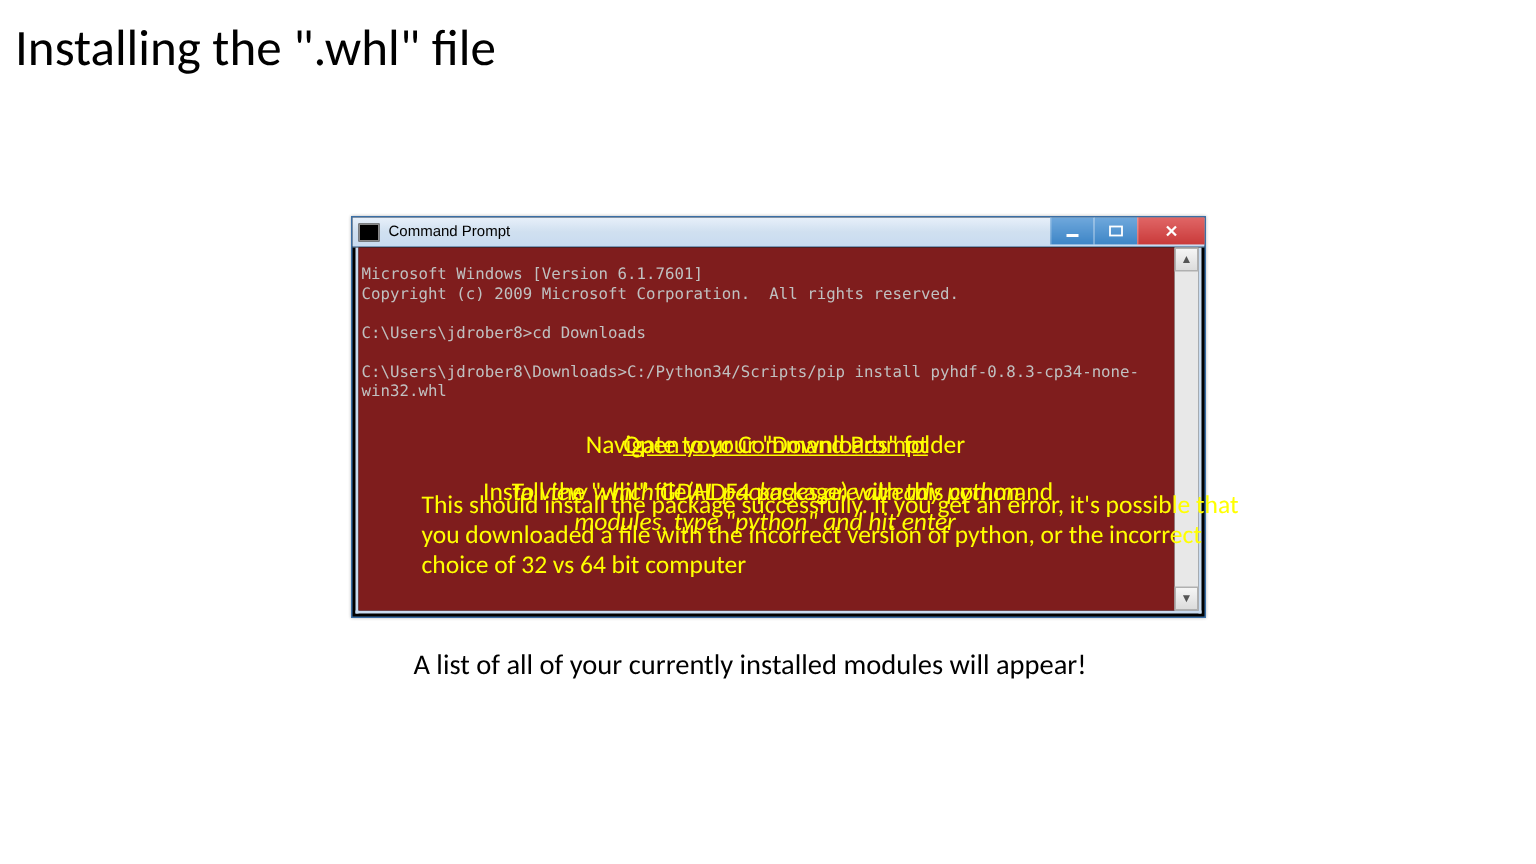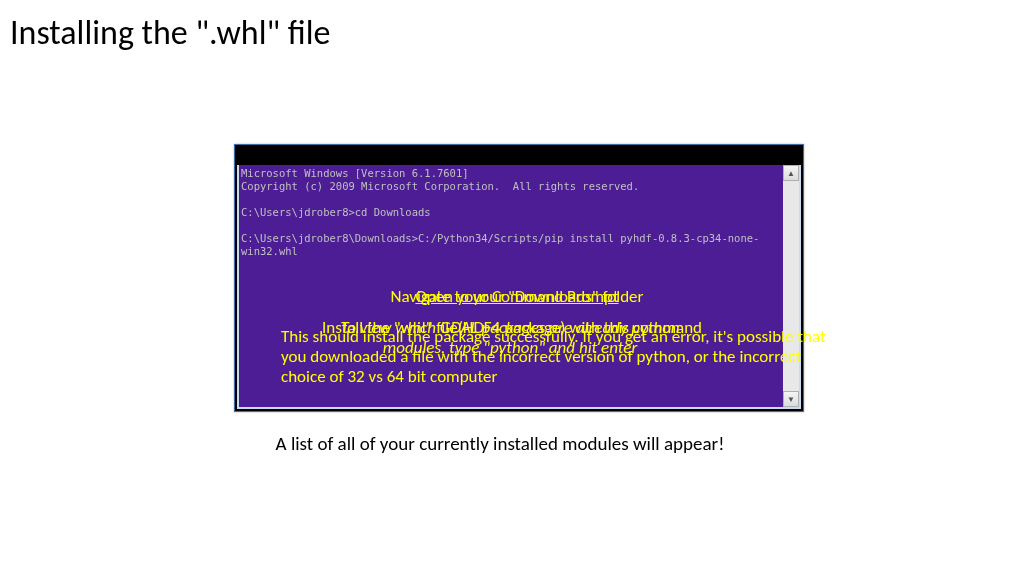--- a/index.html
+++ b/index.html
@@ -78,26 +78,26 @@
     left: 2px;
     right: 2px;
     bottom: 2px;
     background: #000000;
     border: 2px solid #c8dbf0;
     border-top: none;
   }
   .cmd-content {
     position: absolute;
     top: 0; left: 0; right: 16px; bottom: 0;
-    background: #4c1d95;
+    background: #7f1d1d;
     font-family: "Lucida Console", Consolas, monospace;
     font-size: 10.5px;
     color: #c0c0c0;
     line-height: 13px;
-    padding: 2px 2px;
+    padding: 12px 2px;
     white-space: pre-wrap;
   }
   .scrollbar {
     position: absolute;
     top: 0; right: 0; bottom: 0;
     width: 16px;
     background: #e8e8e8;
   }
   .scroll-btn {
     width: 16px; height: 16px;
@@ -129,20 +129,42 @@
     font-size: 19px;
     color: #000000;
   }
 </style>
 </head>
 <body>
 
 <div class="page-title">Installing the ".whl" file</div>
 
 <div class="cmd-window">
+  <div class="title-bar">
+    <div class="title-bar-icon"></div>
+    <div class="title-bar-text">Command Prompt</div>
+    <div class="window-controls">
+      <div class="win-btn min">
+        <svg width="10" height="8" viewBox="0 0 10 8">
+            <rect x="1" y="6" width="8" height="2" fill="#fff"></rect>
+          </svg>
+      </div>
+      <div class="win-btn max">
+        <svg width="10" height="8" viewBox="0 0 10 8">
+            <rect x="1" y="1" width="8" height="6" fill="none" stroke="#fff" stroke-width="1.2"></rect>
+          </svg>
+      </div>
+      <div class="win-btn close">
+        <svg width="10" height="8" viewBox="0 0 10 8">
+            <line x1="2" y1="1" x2="8" y2="7" stroke="#fff" stroke-width="1.5"></line>
+            <line x1="8" y1="1" x2="2" y2="7" stroke="#fff" stroke-width="1.5"></line>
+          </svg>
+      </div>
+    </div>
+  </div>
   <div class="cmd-body">
     <div class="cmd-content"><span>Microsoft Windows [Version 6.1.7601]</span>
 <span>Copyright (c) 2009 Microsoft Corporation.  All rights reserved.</span>
 <span></span>
 <span>C:\Users\jdrober8&gt;cd Downloads</span>
 <span></span>
 <span>C:\Users\jdrober8\Downloads&gt;C:/Python34/Scripts/pip install pyhdf-0.8.3-cp34-none-win32.whl</span></div>
     <div class="scrollbar">
       <div class="scroll-btn">▲</div>
       <div class="scroll-btn bottom">▼</div>

